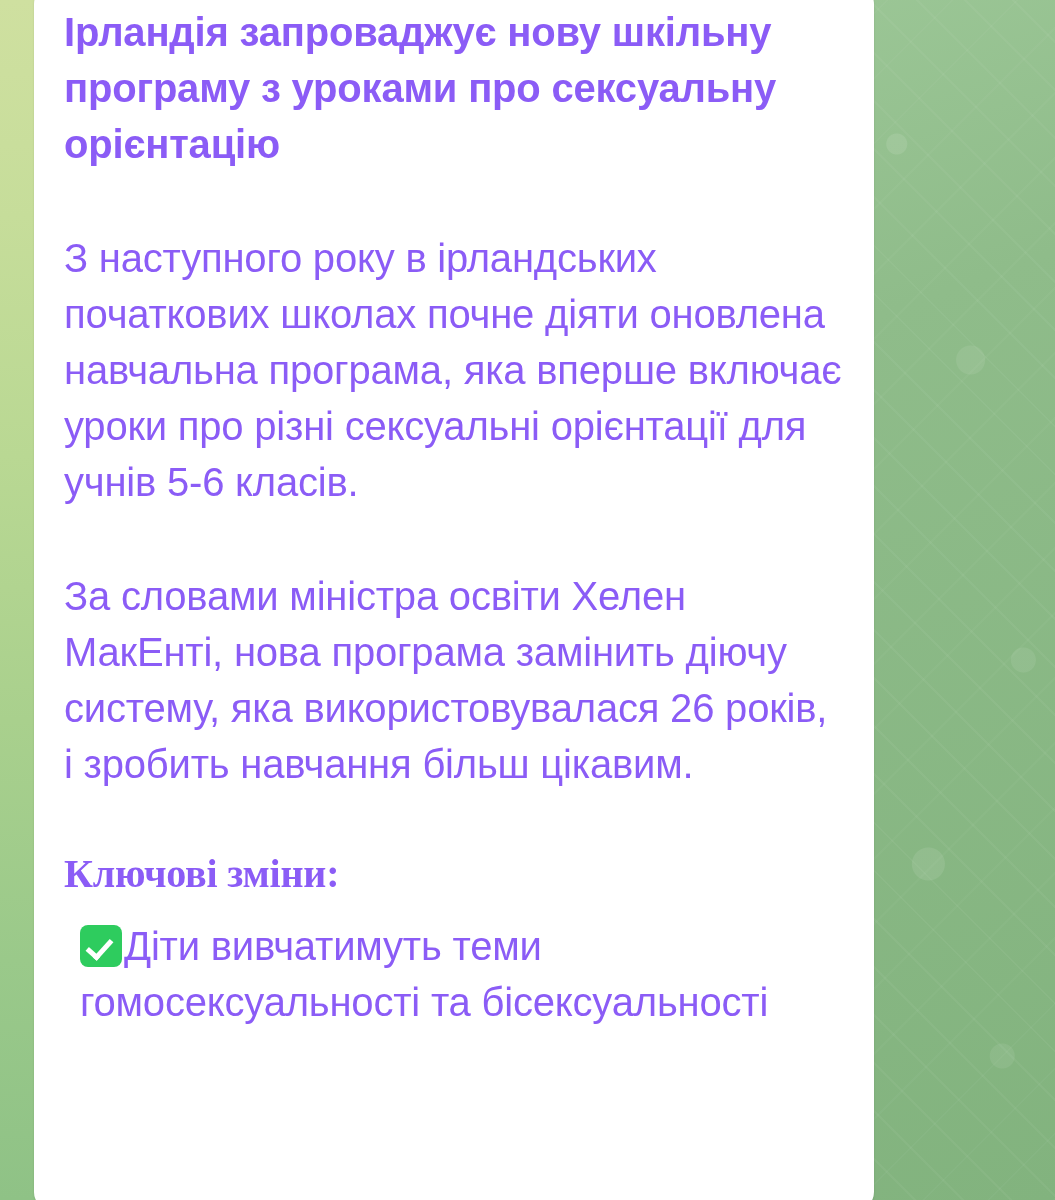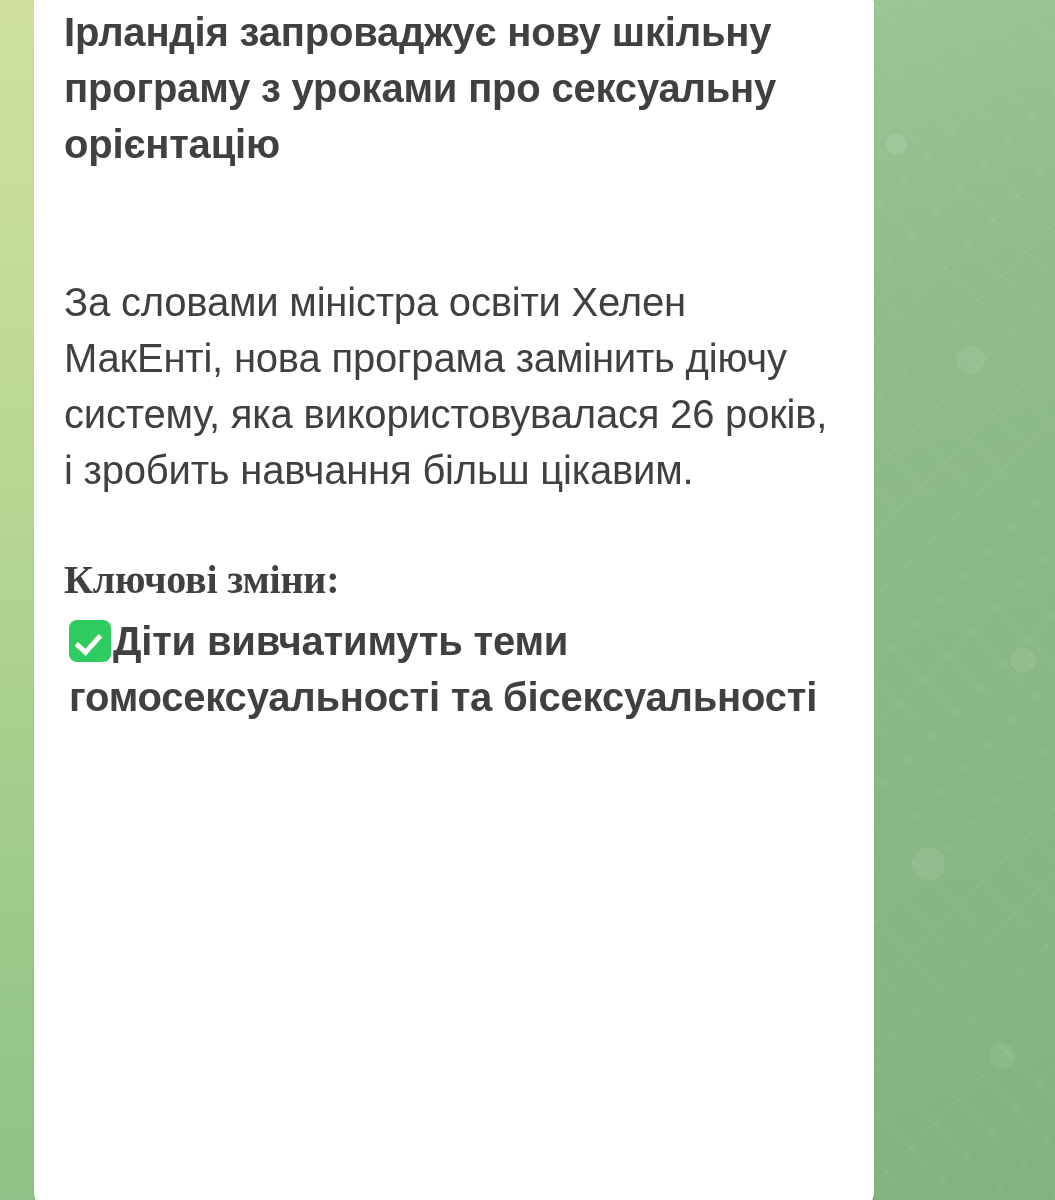--- a/index.html
+++ b/index.html
@@ -64,21 +64,21 @@
     height: 1224px;
     background: #ffffff;
     border-radius: 18px;
     box-shadow: 0 1px 2px rgba(0,0,0,0.12);
     box-sizing: border-box;
     padding: 18px 28px 20px 30px;
     overflow: hidden;
   }
 
   .msg-text {
-    color: #404040;
+    color: #8b5cf6;
     font-size: 40px;
     line-height: 56px;
     letter-spacing: -0.2px;
     word-wrap: break-word;
   }
 
   .msg-title {
     font-weight: 700;
     margin: 0 0 14px 0;
   }
@@ -90,23 +90,22 @@
   }
   .small-spacer {
     height: 40px;
   }
   .bold-head {
     font-weight: 700;
     margin: 0;
     font-family: Liberation Serif, serif;
   }
   .bullet-line {
-    margin: 5px;
+    margin: 16px;
     display: block;
-    font-weight: bold;
   }
   .check-emoji {
     display: inline-block;
     width: 42px;
     height: 42px;
     vertical-align: -7px;
     margin-right: 2px;
     border-radius: 8px;
     background: #2ecc5e;
     position: relative;
@@ -127,20 +126,21 @@
 <body>
 
 <div class="screen">
   <div class="wallpaper"></div>
   <div class="left-edge"></div>
 
   <div class="bubble">
     <div class="msg-text">
       <p class="msg-title">Ірландія запроваджує нову шкільну програму з уроками про сексуальну орієнтацію</p>
       <div class="spacer"></div>
+      <p class="para">З наступного року в ірландських початкових школах почне діяти оновлена навчальна програма, яка вперше включає уроки про різні сексуальні орієнтації для учнів 5-6 класів.</p>
       <div class="spacer"></div>
       <p class="para">За словами міністра освіти Хелен МакЕнті, нова програма замінить діючу систему, яка використовувалася 26 років, і зробить навчання більш цікавим.</p>
       <div class="small-spacer"></div>
       <p class="bold-head">Ключові зміни:</p>
       <p class="bullet-line"><span class="check-emoji"></span><span>Діти вивчатимуть теми гомосексуальності та бісексуальності</span></p>
     </div>
   </div>
 </div>
 
 </body></html>

